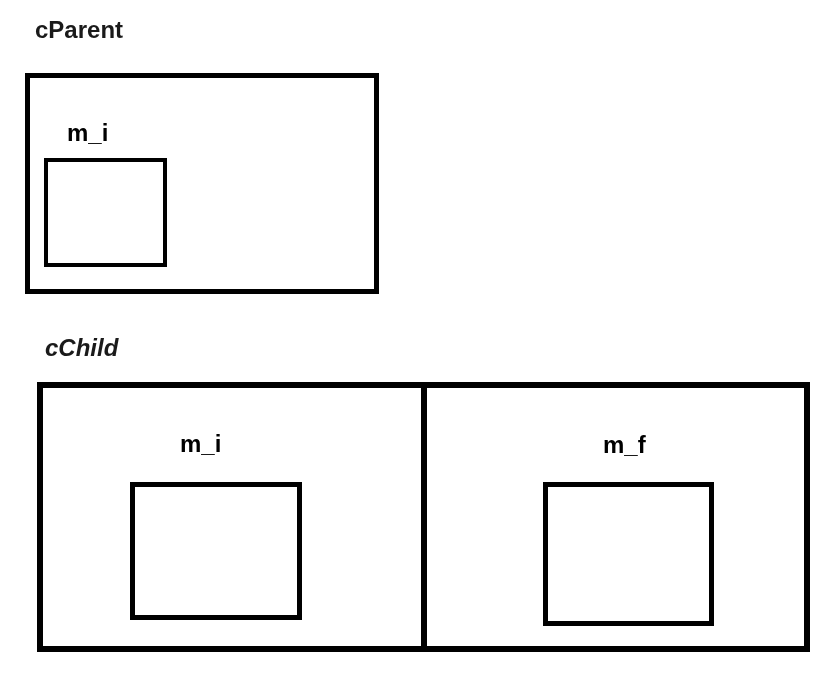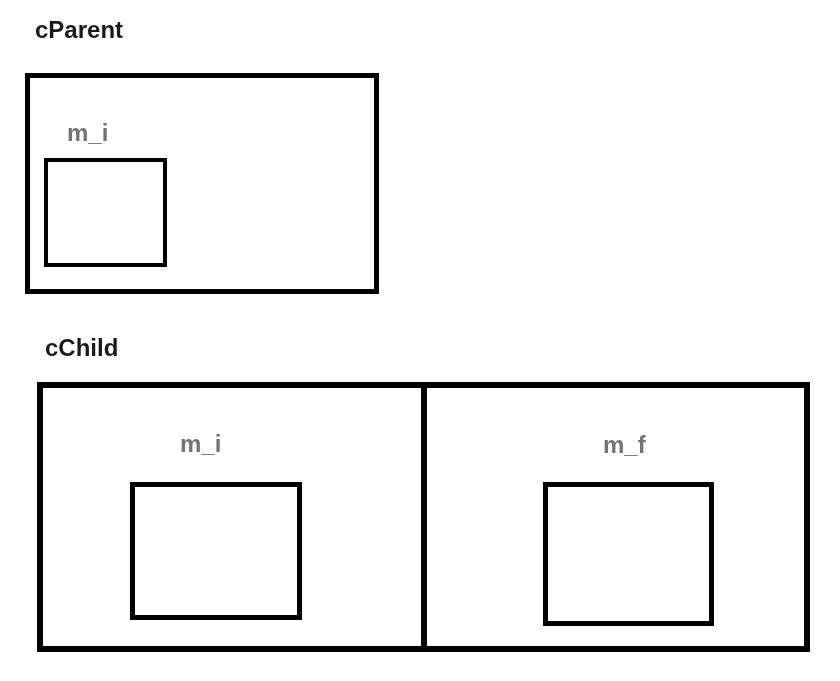--- a/index.html
+++ b/index.html
@@ -17,27 +17,27 @@
   }
   .title {
     position: absolute;
     font-size: 24px;
     font-weight: 700;
     color: #1a1a1a;
     line-height: 1.1;
     white-space: nowrap;
   }
   .t-parent { left: 35px; top: 17px; }
-  .t-child  { left: 45px; top: 335px; }
+  .t-child  { left: 45px; top: 335px; font-style: italic; }
 
   .member-label {
     position: absolute;
     font-size: 24px;
     font-weight: 700;
-    color: #737373;
+    color: #000000;
     line-height: 1.0;
     white-space: nowrap;
   }
 
   .box {
     position: absolute;
     box-sizing: border-box;
     background: #ffffff;
   }
 

